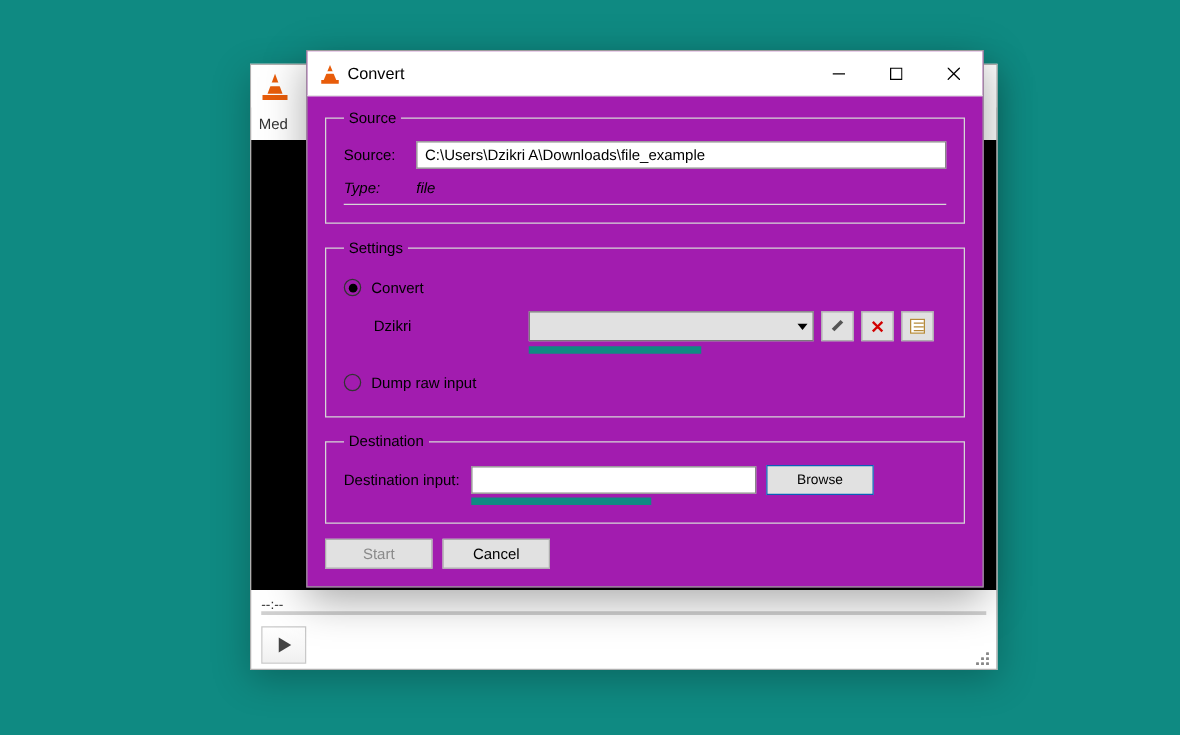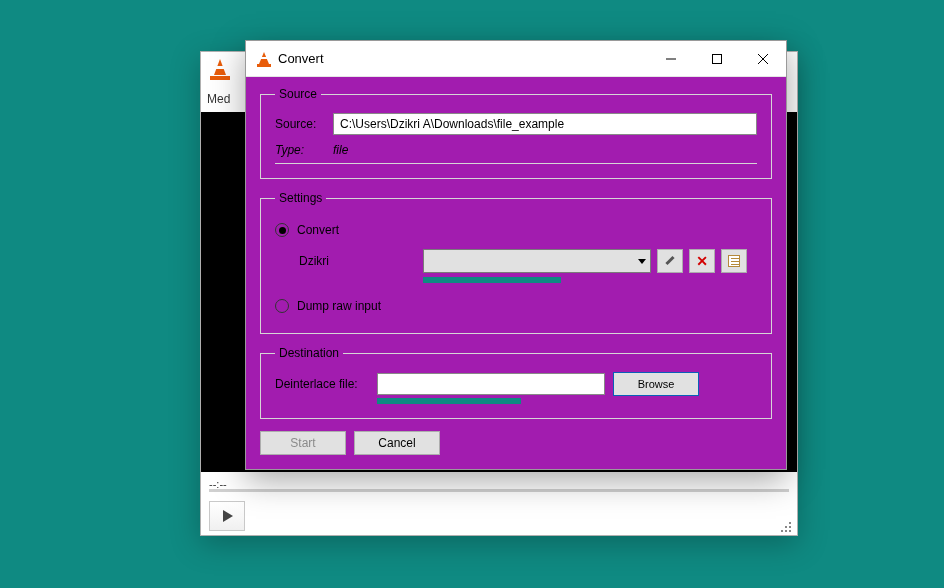--- a/index.html
+++ b/index.html
@@ -177,21 +177,21 @@
 
       <div class="radio-row" style="margin-top:16px;">
         <span class="radio"></span>
         <span>Dump raw input</span>
       </div>
     </fieldset>
 
     <fieldset>
       <legend>Destination</legend>
       <div class="dest-row">
-        <span class="dest-label">Deinterlace file:</span>
+        <span class="dest-label">Destination input:</span>
         <input class="dest-input" type="text" value="" style="">
         <button class="browse-btn">Browse</button>
       </div>
       <div class="teal-bar-dest"></div>
     </fieldset>
 
     <div class="dlg-buttons">
       <button class="std-btn disabled">Start</button>
       <button class="std-btn">Cancel</button>
     </div>

